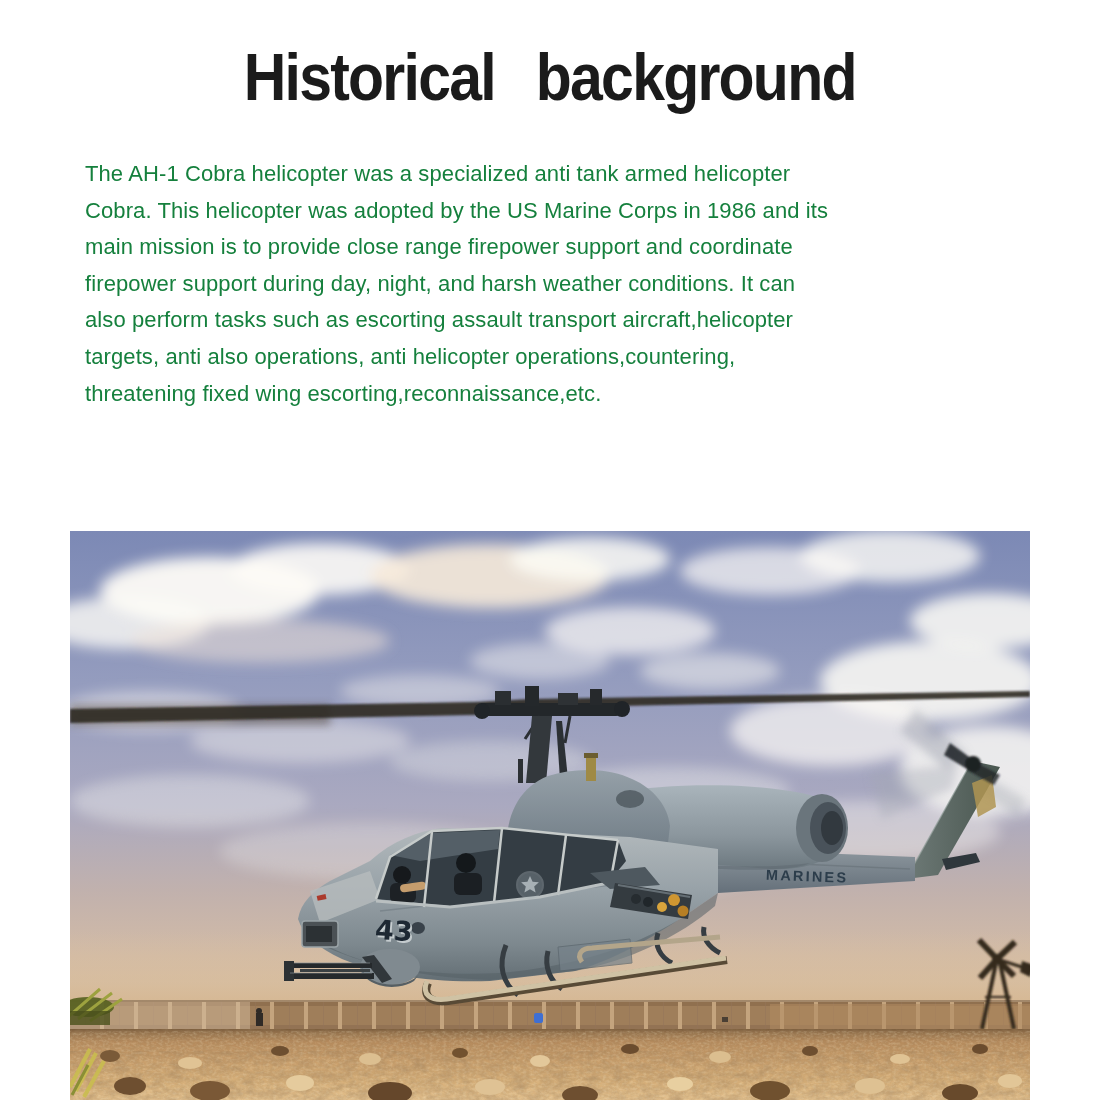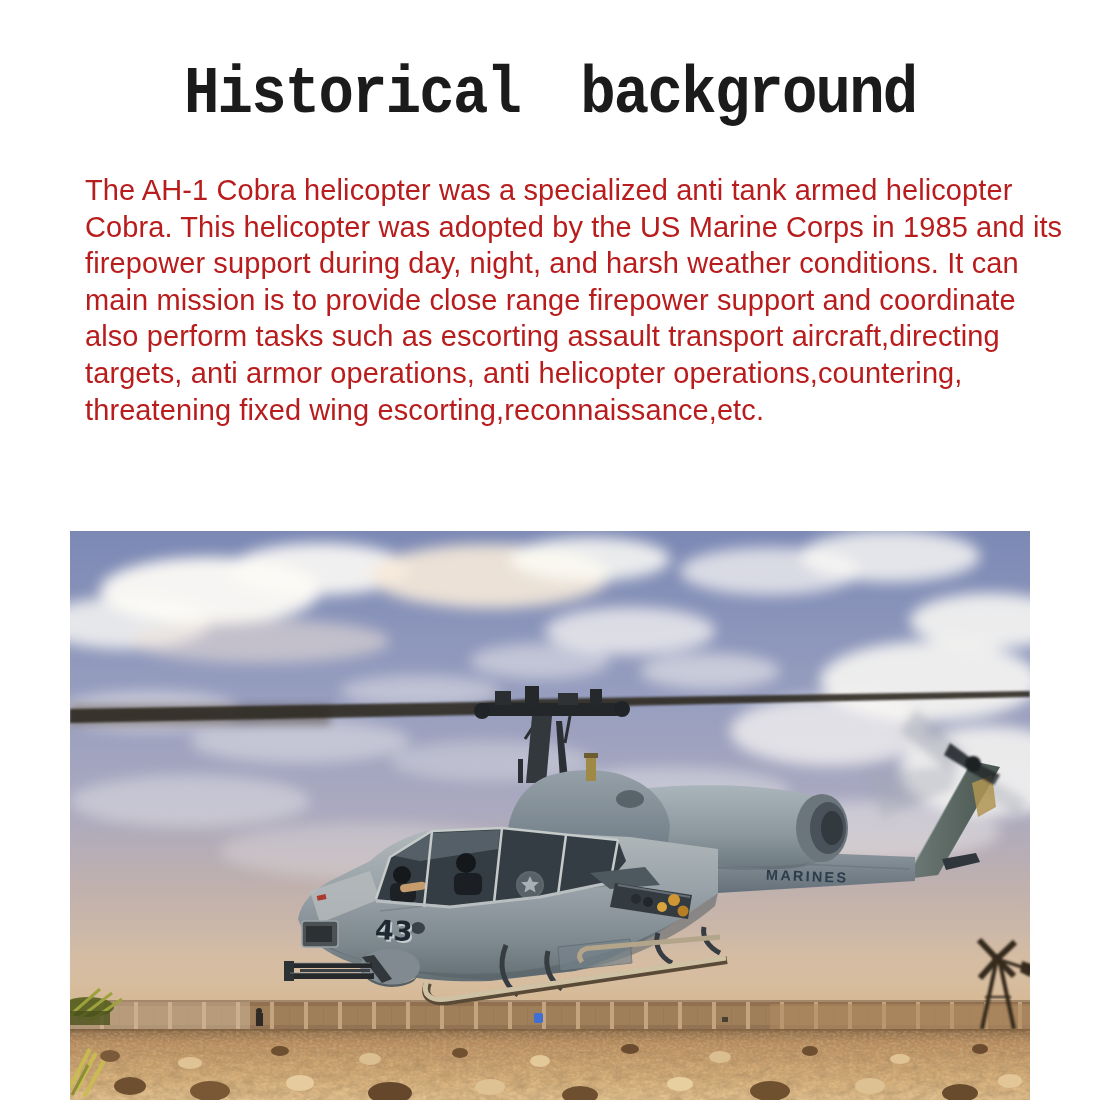--- a/index.html
+++ b/index.html
@@ -1,39 +1,39 @@
 <!DOCTYPE html>
 <html><head>
 <meta charset="utf-8">
 <style>
   html,body{margin:0;padding:0;background:#ffffff;}
   body{width:1100px;height:1100px;position:relative;overflow:hidden;
        font-family:"Liberation Sans", sans-serif;}
-  .page-title{position:absolute;left:0;right:0;top:34px;margin:17px;text-align:center;
-      font-family:Liberation Mono, monospace;font-weight:700;font-size:67px;line-height:86px;
+  .page-title{position:absolute;left:0;right:0;top:34px;margin:0;text-align:center;
+      font-family:Liberation Sans, sans-serif;font-weight:700;font-size:67px;line-height:86px;
       color:#1b1b1b;letter-spacing:-2px;word-spacing:30px;}
   .page-title .squeeze{display:inline-block;transform:scaleX(0.88);transform-origin:50% 50%;}
   .article{position:absolute;left:85px;top:156px;width:960px;
-      font-size:29px;line-height:36.6px;color:#b91c1c;letter-spacing:0.1px;margin-top:16px;}
+      font-size:22px;line-height:36.6px;color:#15803d;letter-spacing:0.1px;}
   .article .line{white-space:pre;}
   .photo{position:absolute;left:70px;top:531px;width:960px;height:569px;margin:0;}
   .photo svg{display:block;}
 </style>
 </head>
 <body>
 
 <h1 class="page-title"><span class="squeeze">Historical background</span></h1>
 
 <div class="article">
   <div class="line">The AH-1 Cobra helicopter was a specialized anti tank armed helicopter</div>
-  <div class="line">Cobra. This helicopter was adopted by the US Marine Corps in 1985 and its</div>
+  <div class="line">Cobra. This helicopter was adopted by the US Marine Corps in 1986 and its</div>
+  <div class="line">main mission is to provide close range firepower support and coordinate</div>
   <div class="line">firepower support during day, night, and harsh weather conditions. It can</div>
-  <div class="line">main mission is to provide close range firepower support and coordinate</div>
-  <div class="line">also perform tasks such as escorting assault transport aircraft,directing</div>
-  <div class="line">targets, anti armor operations, anti helicopter operations,countering,</div>
+  <div class="line">also perform tasks such as escorting assault transport aircraft,helicopter</div>
+  <div class="line">targets, anti also operations, anti helicopter operations,countering,</div>
   <div class="line">threatening fixed wing escorting,reconnaissance,etc.</div>
 </div>
 
 <figure class="photo" role="img" aria-label="AH-1W Super Cobra attack helicopter hovering low over rocky desert ground in front of a barrier wall under a cloudy blue sky">
 <svg width="960" height="569" viewBox="0 0 960 569" xmlns="http://www.w3.org/2000/svg">
   <defs>
     <linearGradient id="skyGrad" x1="0" y1="0" x2="0" y2="1">
       <stop offset="0" stop-color="#7c89b5"></stop>
           <stop offset="0.3" stop-color="#949cbe"></stop>
       <stop offset="0.55" stop-color="#aaa9c0"></stop>

